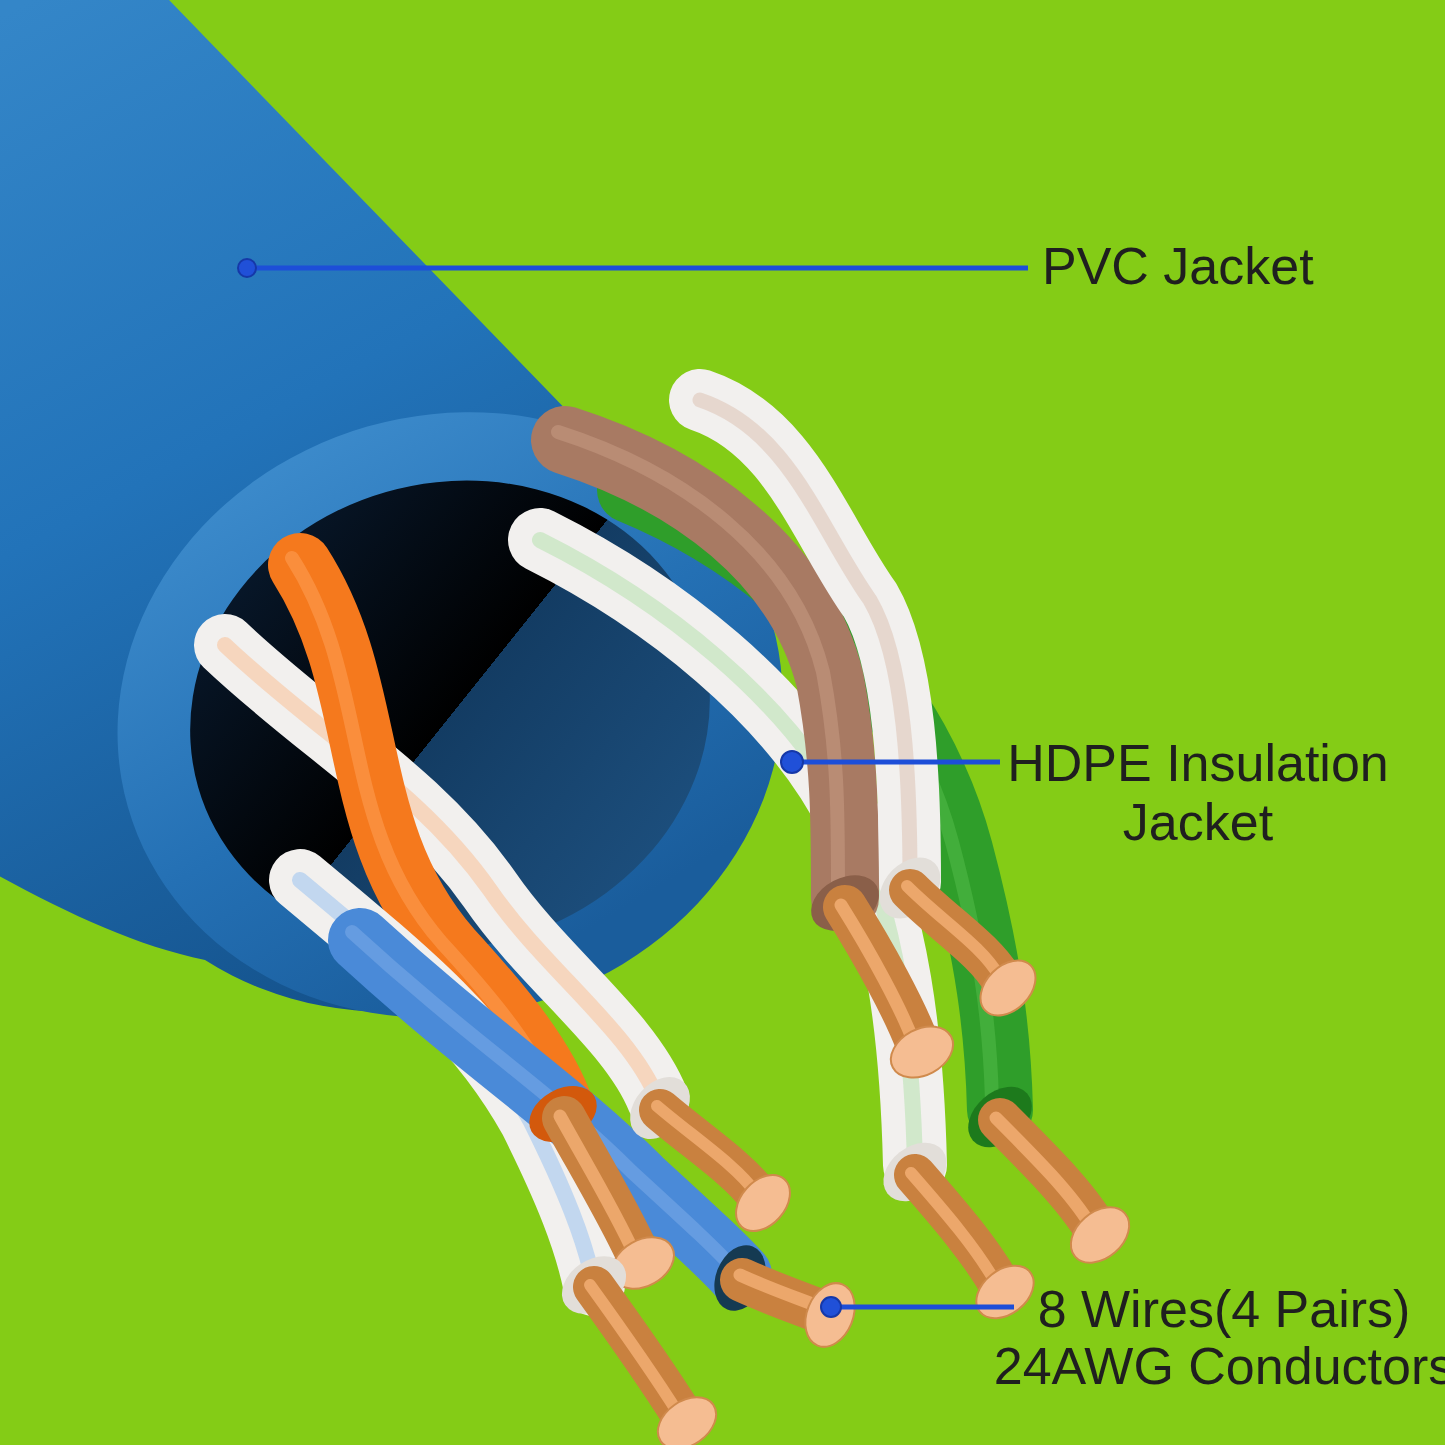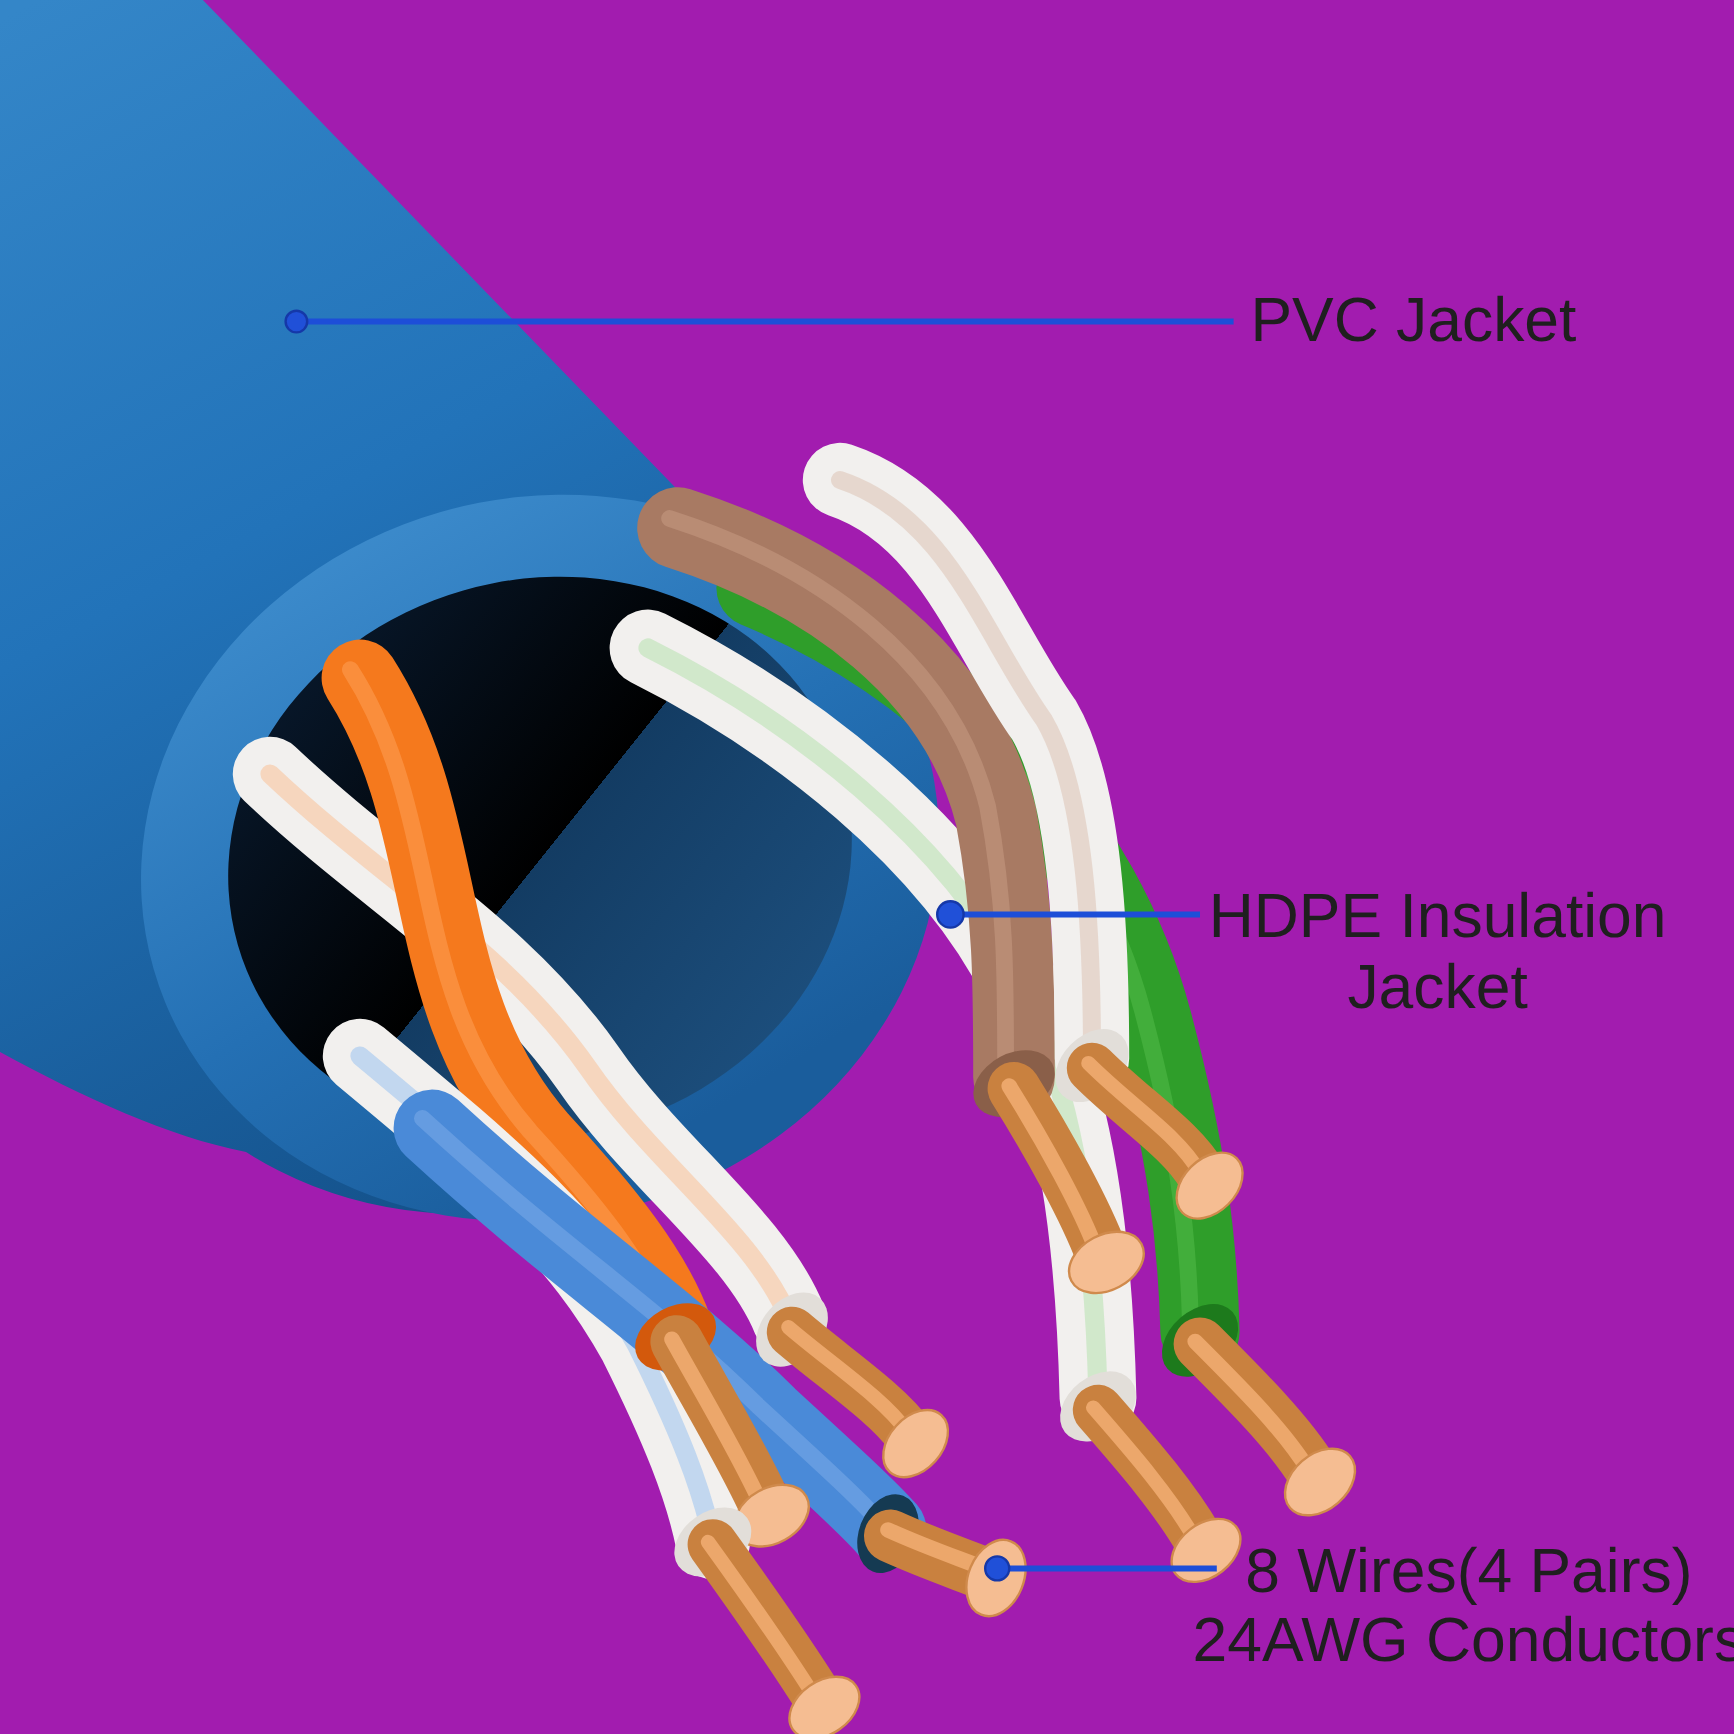--- a/index.html
+++ b/index.html
@@ -1,17 +1,17 @@
 <!DOCTYPE html>
 <html><head>
 <meta charset="utf-8">
 <style>
   html,body{margin:0;padding:0;background:#ffffff;}
   body{font-family:"Liberation Sans", sans-serif;}
-  .stage{position:relative;width:1445px;height:1445px;background:#a21caf;overflow:hidden;}
+  .stage{position:relative;width:1445px;height:1445px;background:#84cc16;overflow:hidden;}
   svg{display:block;}
   text.callout{fill:#1f1f1f;font-size:52px;font-family:"Liberation Sans",sans-serif;}
 </style>
 </head>
 <body>
 
 <div class="stage">
 <svg width="1445" height="1445" viewBox="0 0 1445 1445" xmlns="http://www.w3.org/2000/svg">
 
   <defs>

